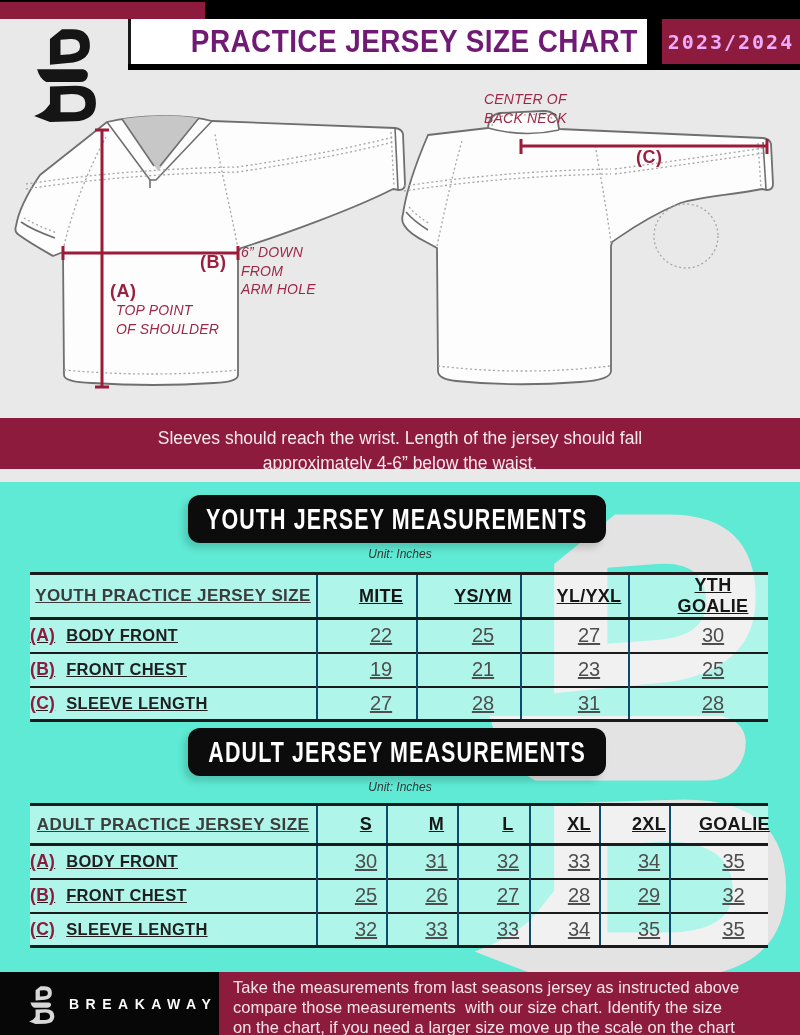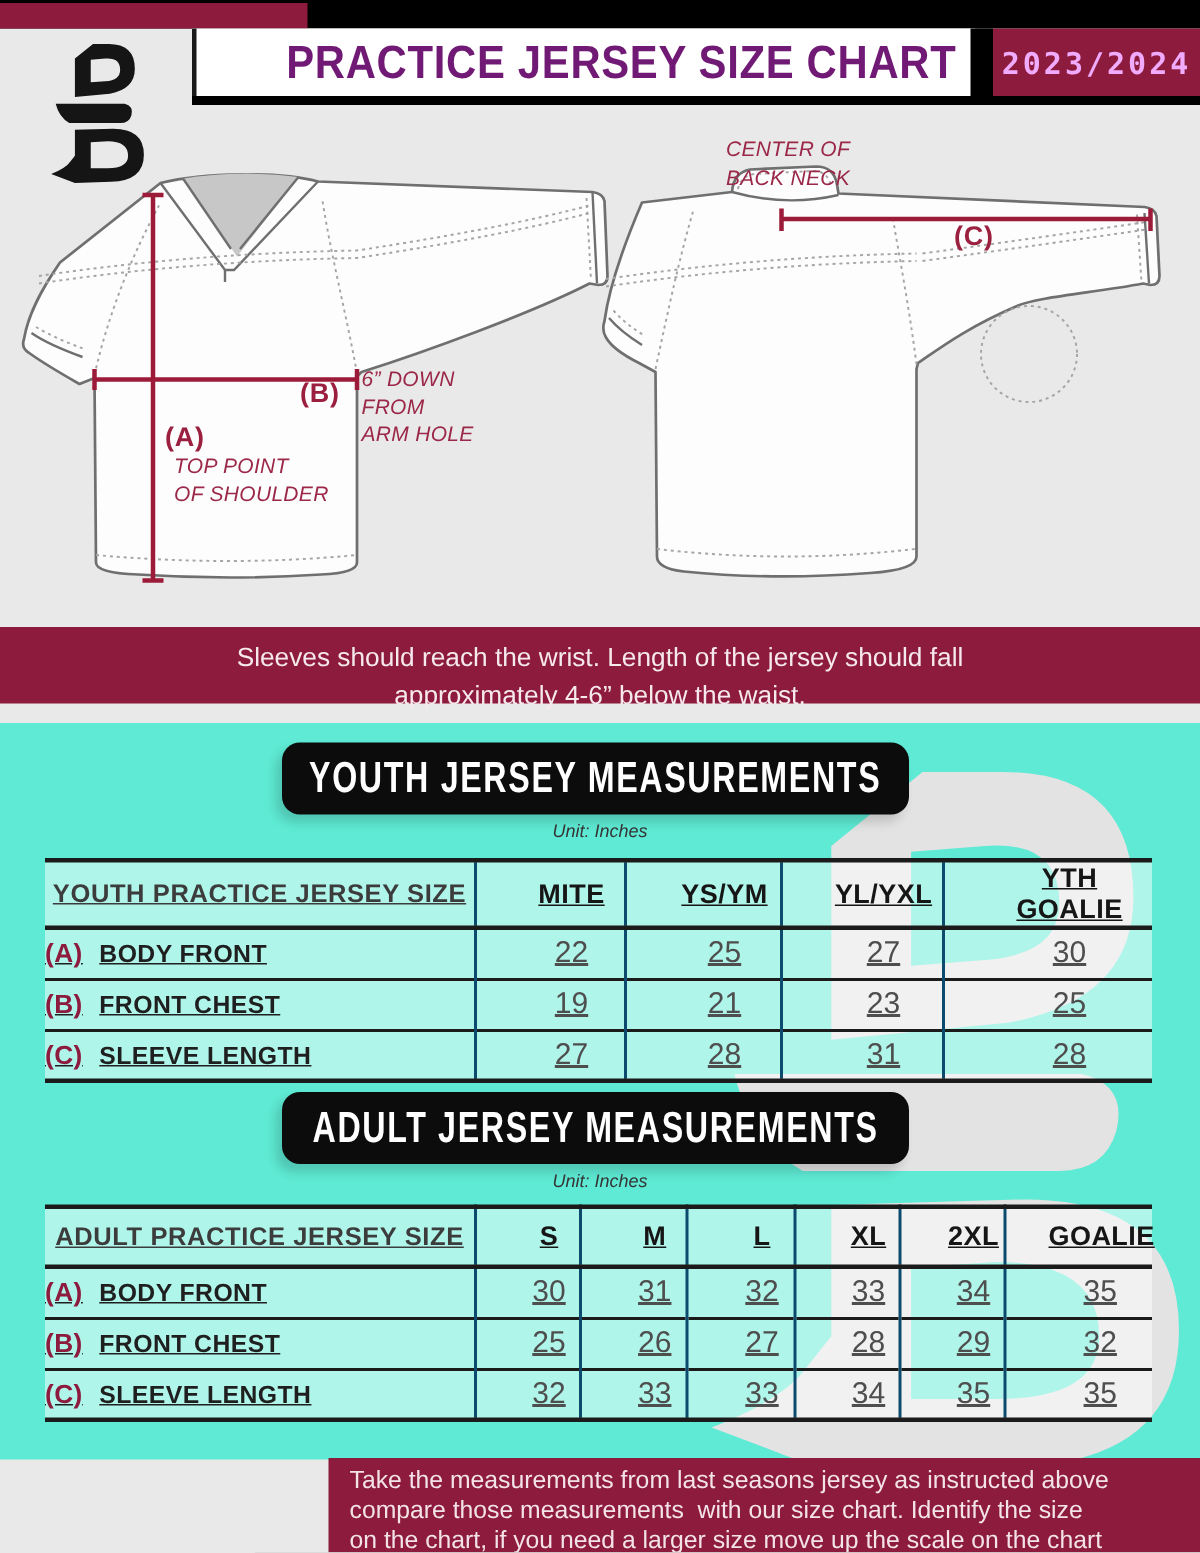--- a/index.html
+++ b/index.html
@@ -262,19 +262,25 @@
           <td class="val">33</td>
           <td class="val">33</td>
           <td class="val">34</td>
           <td class="val">35</td>
           <td class="val">35</td>
         </tr>
       </tbody>
     </table>
   </div>
 
+  <div class="abs footer-black">
+    <svg class="footer-logo" viewBox="0 0 100 130" style="fill:#d8d8d8">
+      <use href="#logoB"></use>
+    </svg>
+    <span class="wordmark">BREAKAWAY</span>
+  </div>
   <div class="abs footer-maroon" style="background:#8d1b3d">
     <div class="footer-line">Take the measurements from last seasons jersey as instructed above</div>
     <div class="footer-line">compare those measurements  with our size chart. Identify the size</div>
     <div class="footer-line">on the chart, if you need a larger size move up the scale on the chart</div>
   </div>
 
 </div>
 
 </body></html>

